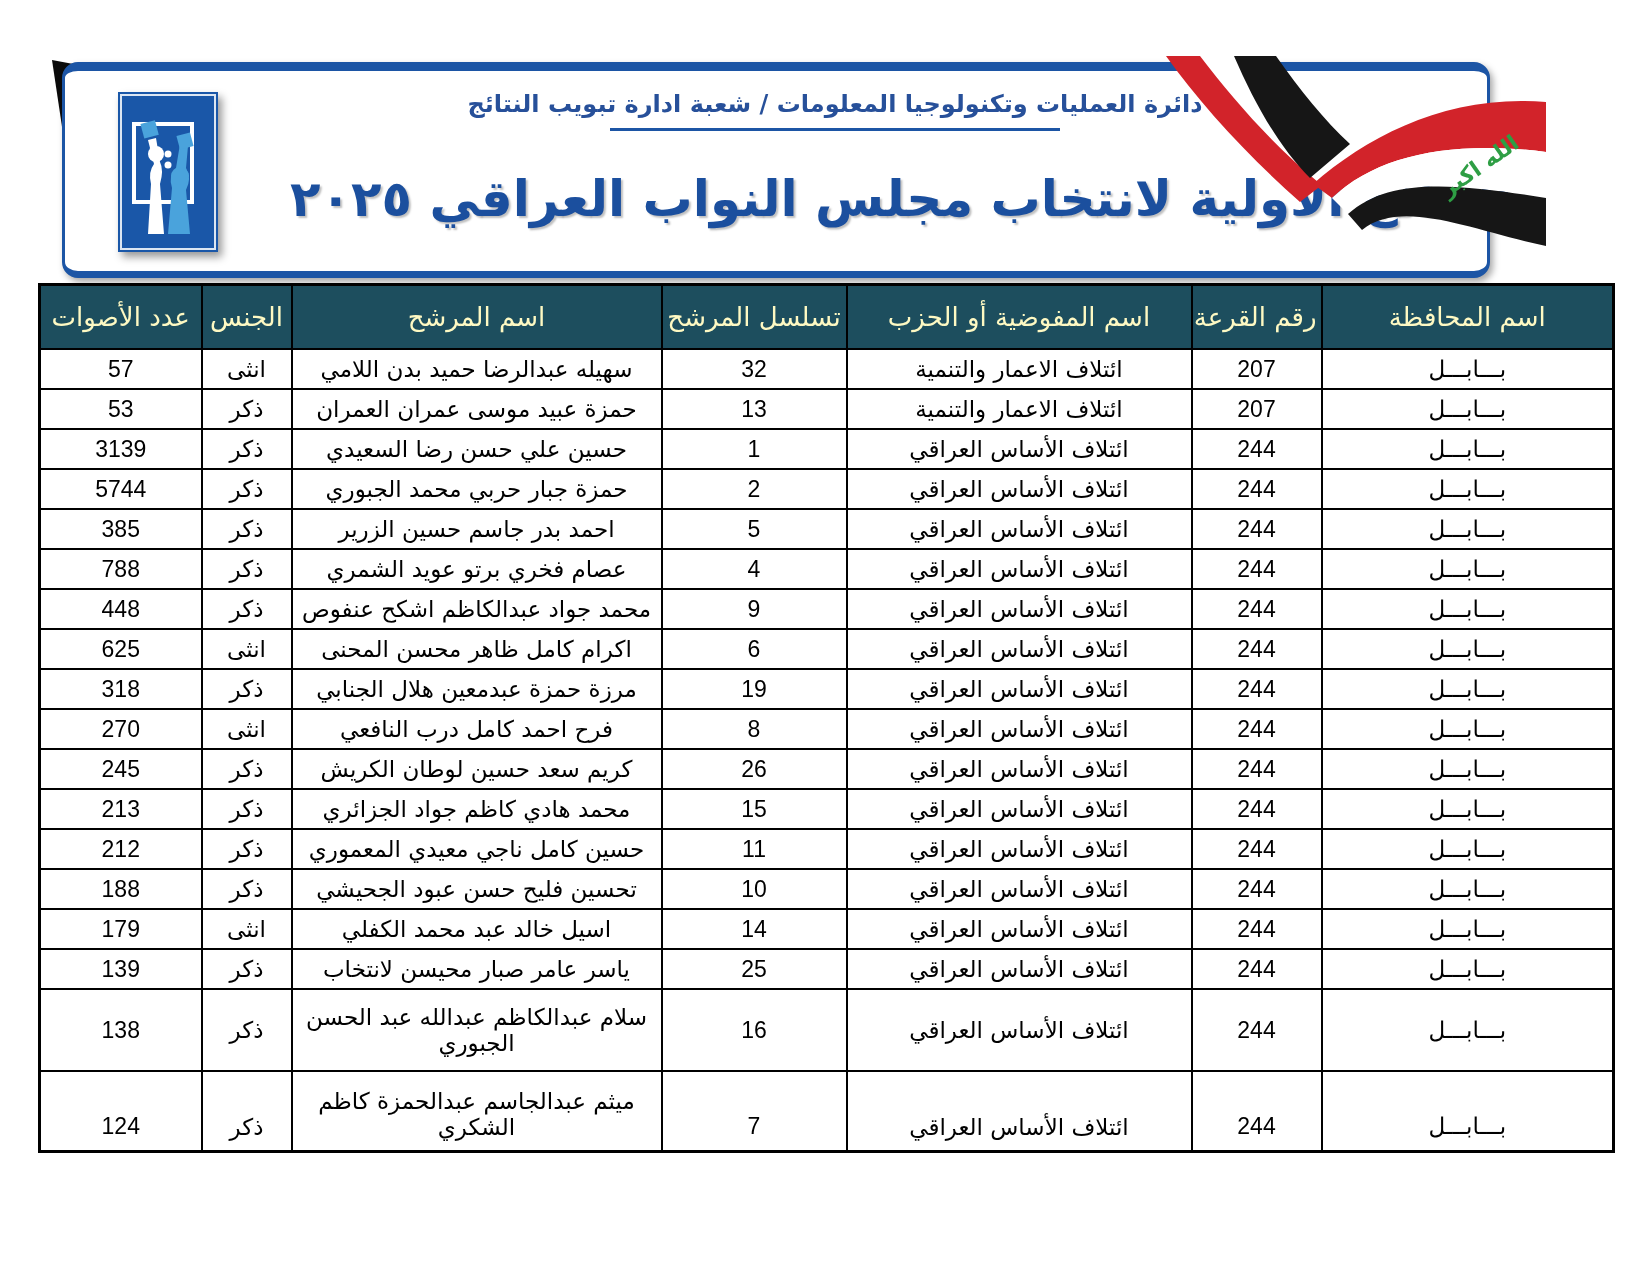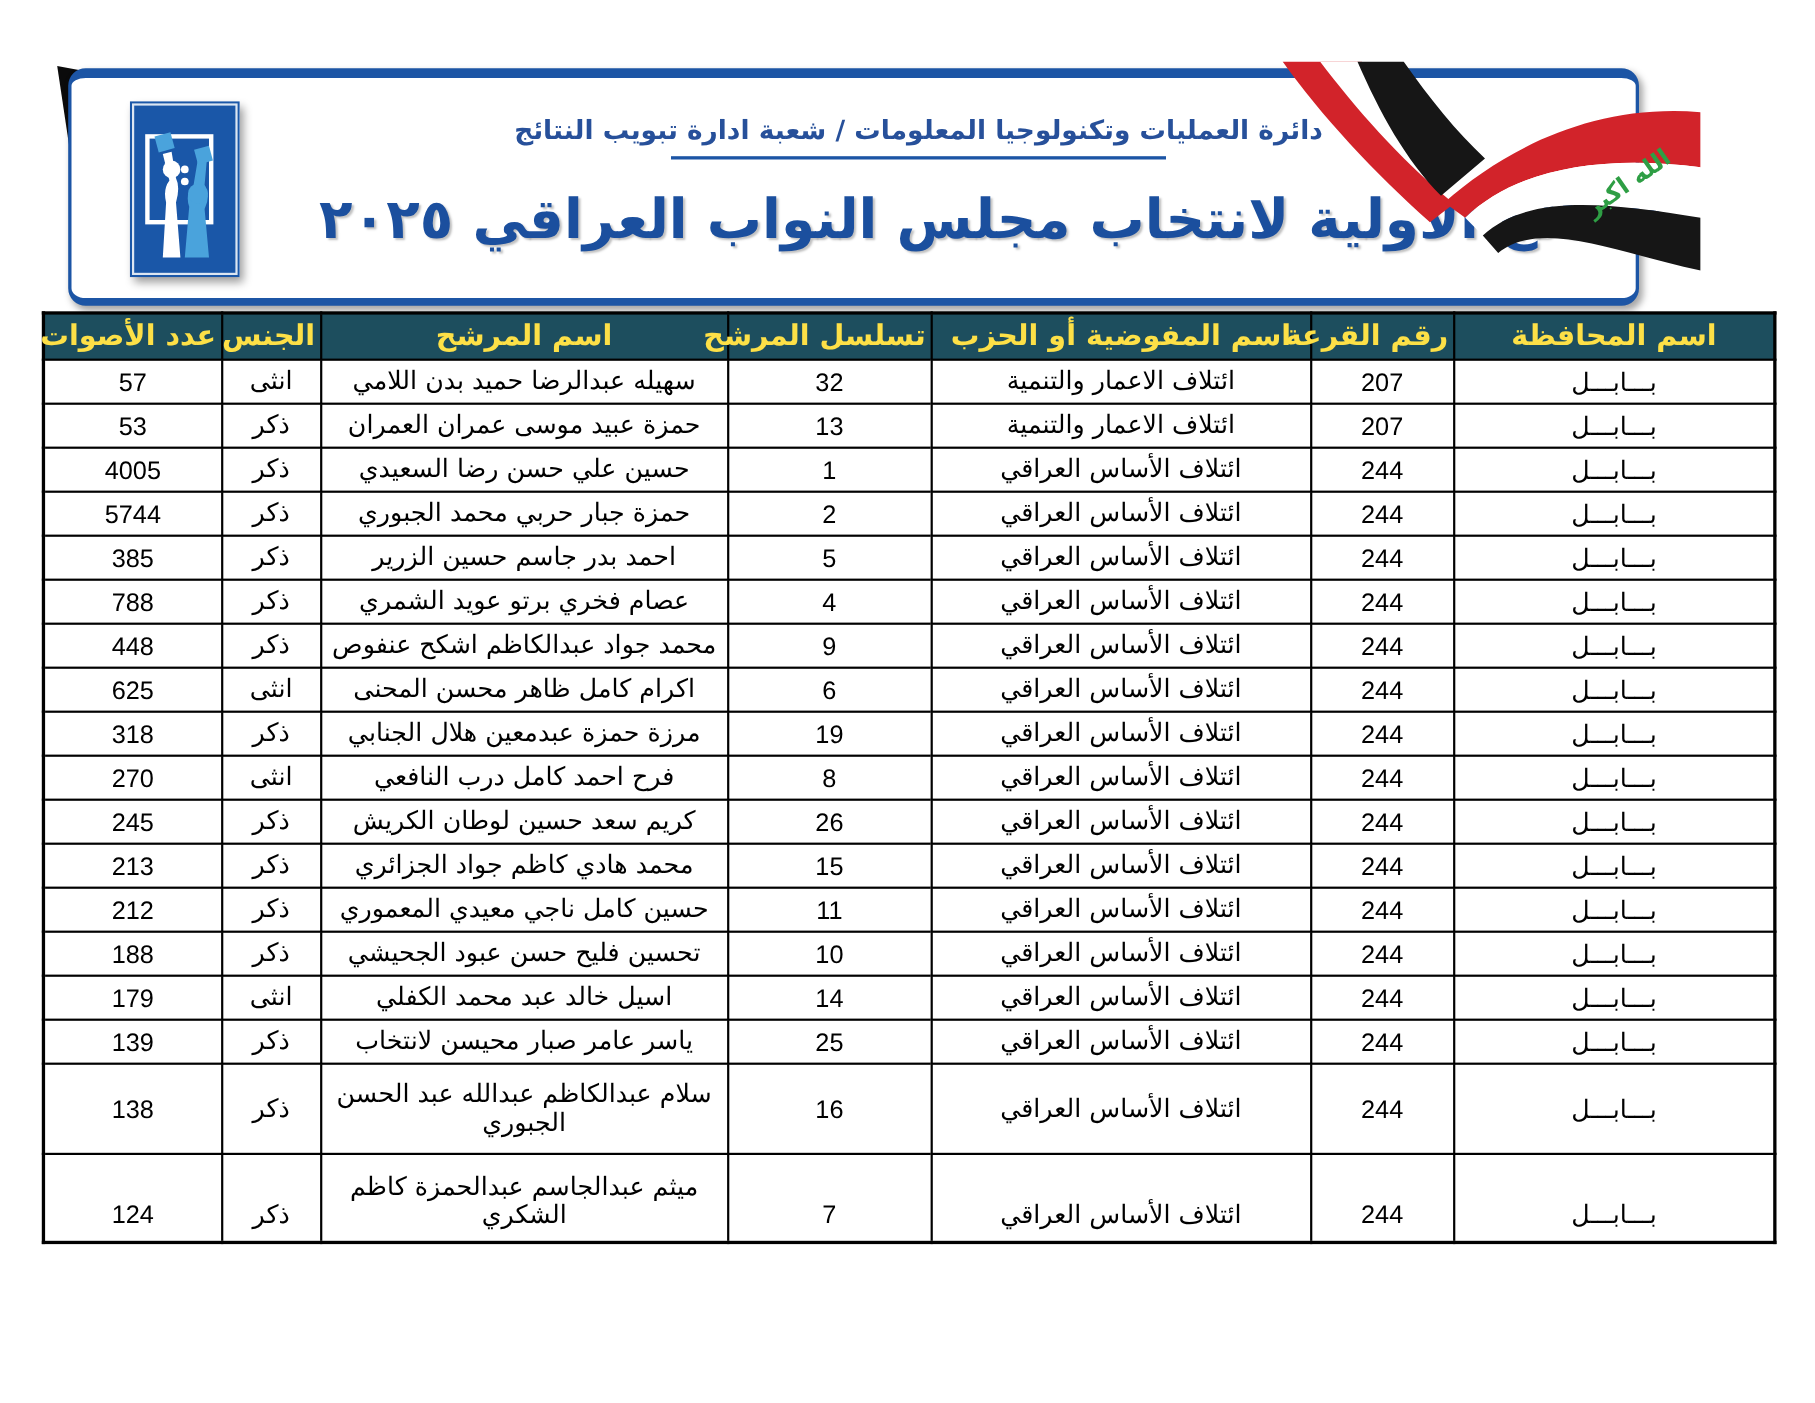--- a/index.html
+++ b/index.html
@@ -13,39 +13,39 @@
     background:#fff; border:3px solid var(--banner_blue,#1c55a5);
     border-top-width:9px; border-bottom-width:7px; border-radius:16px;
     box-shadow:3px 4px 7px rgba(0,0,0,.35);
   }
   .corner-wedge{position:absolute; left:50px; top:58px; z-index:0;}
   .logo{position:absolute; left:118px; top:92px; width:100px; height:160px; z-index:3;
         box-shadow:4px 5px 8px rgba(0,0,0,.4);}
   .org-block{position:absolute; left:420px; top:82px; width:830px; text-align:center; z-index:2;
              color:var(--org_blue,#27509a);}
   .org-line1{font-size:24px; font-weight:bold;}
-  .org-line2{font-size:24px; font-weight:bold; margin-top:22px;}
+  .org-line2{font-size:24px; font-weight:bold; margin-top:8px;}
   .org-divider{width:450px; border:0; border-top:3px solid var(--banner_blue,#1c55a5); margin:10px auto 0;}
   .banner-title{
     position:absolute; left:290px; top:170px; width:920px; text-align:center; z-index:2;
     font-size:50px; font-weight:bold; color:var(--title_blue,#1b4f9e);
     text-shadow:2px 2px 2px rgba(0,0,0,.25); white-space:nowrap;
   }
   .flag{position:absolute; left:1138px; top:56px; width:408px; height:210px; z-index:4;}
   
   table.results{
     position:absolute; left:38px; top:283px; width:1574px;
     border-collapse:collapse; table-layout:fixed; direction:rtl;
     font-family:"DejaVu Sans", sans-serif;
   }
   table.results, table.results th, table.results td{border:2px solid #000;}
   table.results{border-width:3px;}
   table.results th{
-    background:var(--header_bg,#1d4e5e); color:#fde047; font-weight:bold; font-size:26px;
-    height:40px; padding:0 4px; white-space:nowrap;
+    background:var(--header_bg,#1d4e5e); color:#fef9c3; font-weight:normal; font-size:26px;
+    height:40px; padding:11px 4px; white-space:nowrap;
   }
   table.results td{
     height:36px; text-align:center; vertical-align:middle; font-size:23px; color:#000;
     padding:1px 4px; background:#fff; overflow:hidden;
   }
   td.num{font-family:"Liberation Sans", sans-serif; font-size:24px;}
   col.c-gov{width:292px;} col.c-lot{width:130px;} col.c-coal{width:345px;}
   col.c-seq{width:185px;} col.c-name{width:370px;} col.c-gen{width:90px;} col.c-votes{width:162px;}
   tbody tr:nth-child(17){height:82px;}
   tbody tr:nth-child(18){height:80px;}
@@ -147,21 +147,21 @@
           <td class="num">53</td>
         </tr>
 
         <tr>
           <td class="num">بـــابـــل</td>
           <td class="num">244</td>
           <td>ائتلاف الأساس العراقي</td>
           <td class="num">1</td>
           <td>حسين علي حسن رضا السعيدي</td>
           <td>ذكر</td>
-          <td class="num">4005</td>
+          <td class="num">3139</td>
         </tr>
 
         <tr>
           <td class="num">بـــابـــل</td>
           <td class="num">244</td>
           <td>ائتلاف الأساس العراقي</td>
           <td class="num">2</td>
           <td>حمزة جبار حربي محمد الجبوري</td>
           <td>ذكر</td>
           <td class="num">5744</td>

